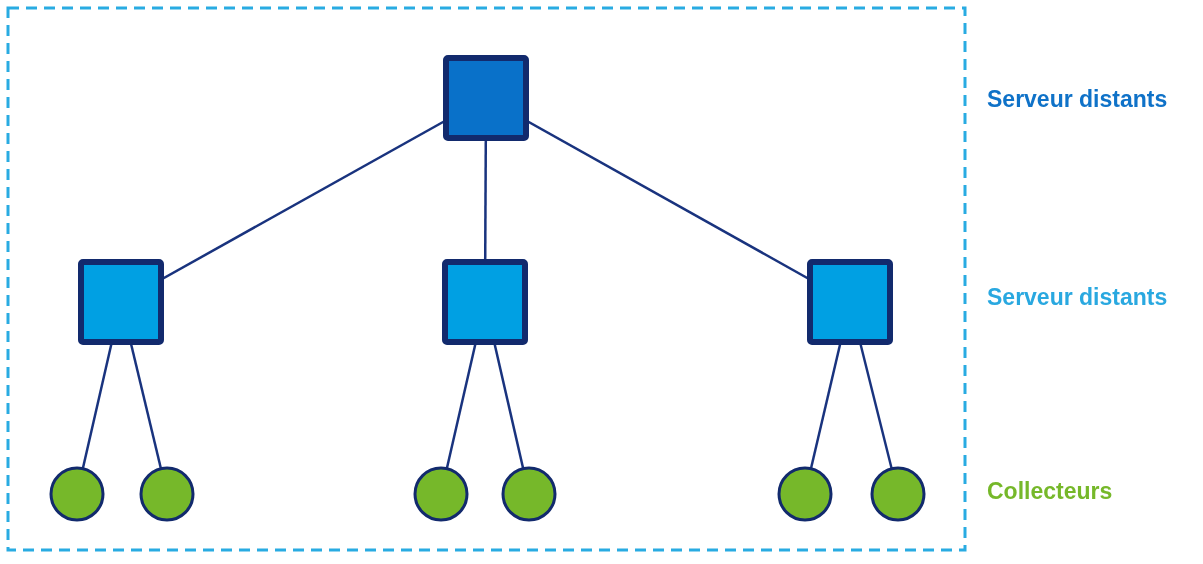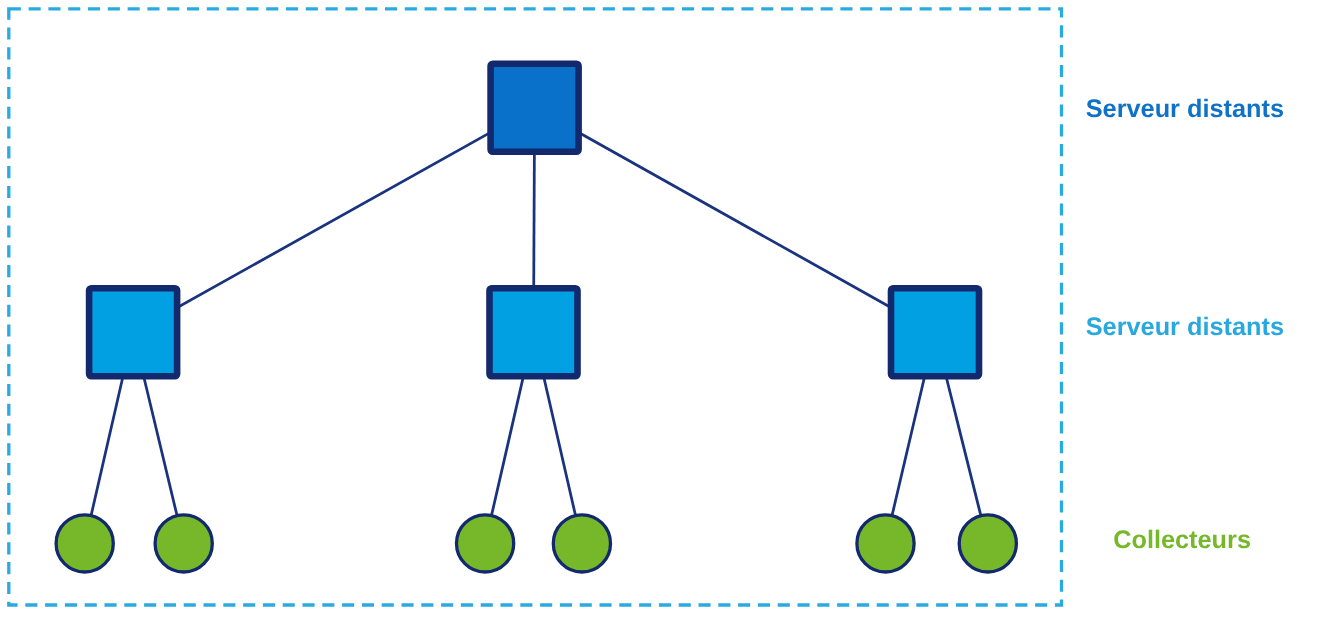--- a/index.html
+++ b/index.html
@@ -51,14 +51,14 @@
       <rect x="810" y="262" width="80" height="80" rx="2" fill="#00A0E3" stroke="#122A6D" stroke-width="6"></rect>
       <circle cx="77" cy="494" r="26" fill="#76B82A" stroke="#122A6D" stroke-width="3"></circle>
       <circle cx="167" cy="494" r="26" fill="#76B82A" stroke="#122A6D" stroke-width="3"></circle>
       <circle cx="441" cy="494" r="26" fill="#76B82A" stroke="#122A6D" stroke-width="3"></circle>
       <circle cx="529" cy="494" r="26" fill="#76B82A" stroke="#122A6D" stroke-width="3"></circle>
       <circle cx="805" cy="494" r="26" fill="#76B82A" stroke="#122A6D" stroke-width="3"></circle>
       <circle cx="898" cy="494" r="26" fill="#76B82A" stroke="#122A6D" stroke-width="3"></circle>
     </svg>
   <div class="tier-label" style="left: 987px; top: 99px; color: rgb(15, 114, 200);">Serveur distants</div>
   <div class="tier-label" style="left: 987px; top: 297px; color: rgb(41, 168, 224);">Serveur distants</div>
-  <div class="tier-label" style="left: 1012px; top: 491px; color: rgb(118, 184, 42);">Collecteurs</div>
+  <div class="tier-label" style="left: 987px; top: 491px; color: rgb(118, 184, 42);">Collecteurs</div>
 </div>
 
 </body></html>

